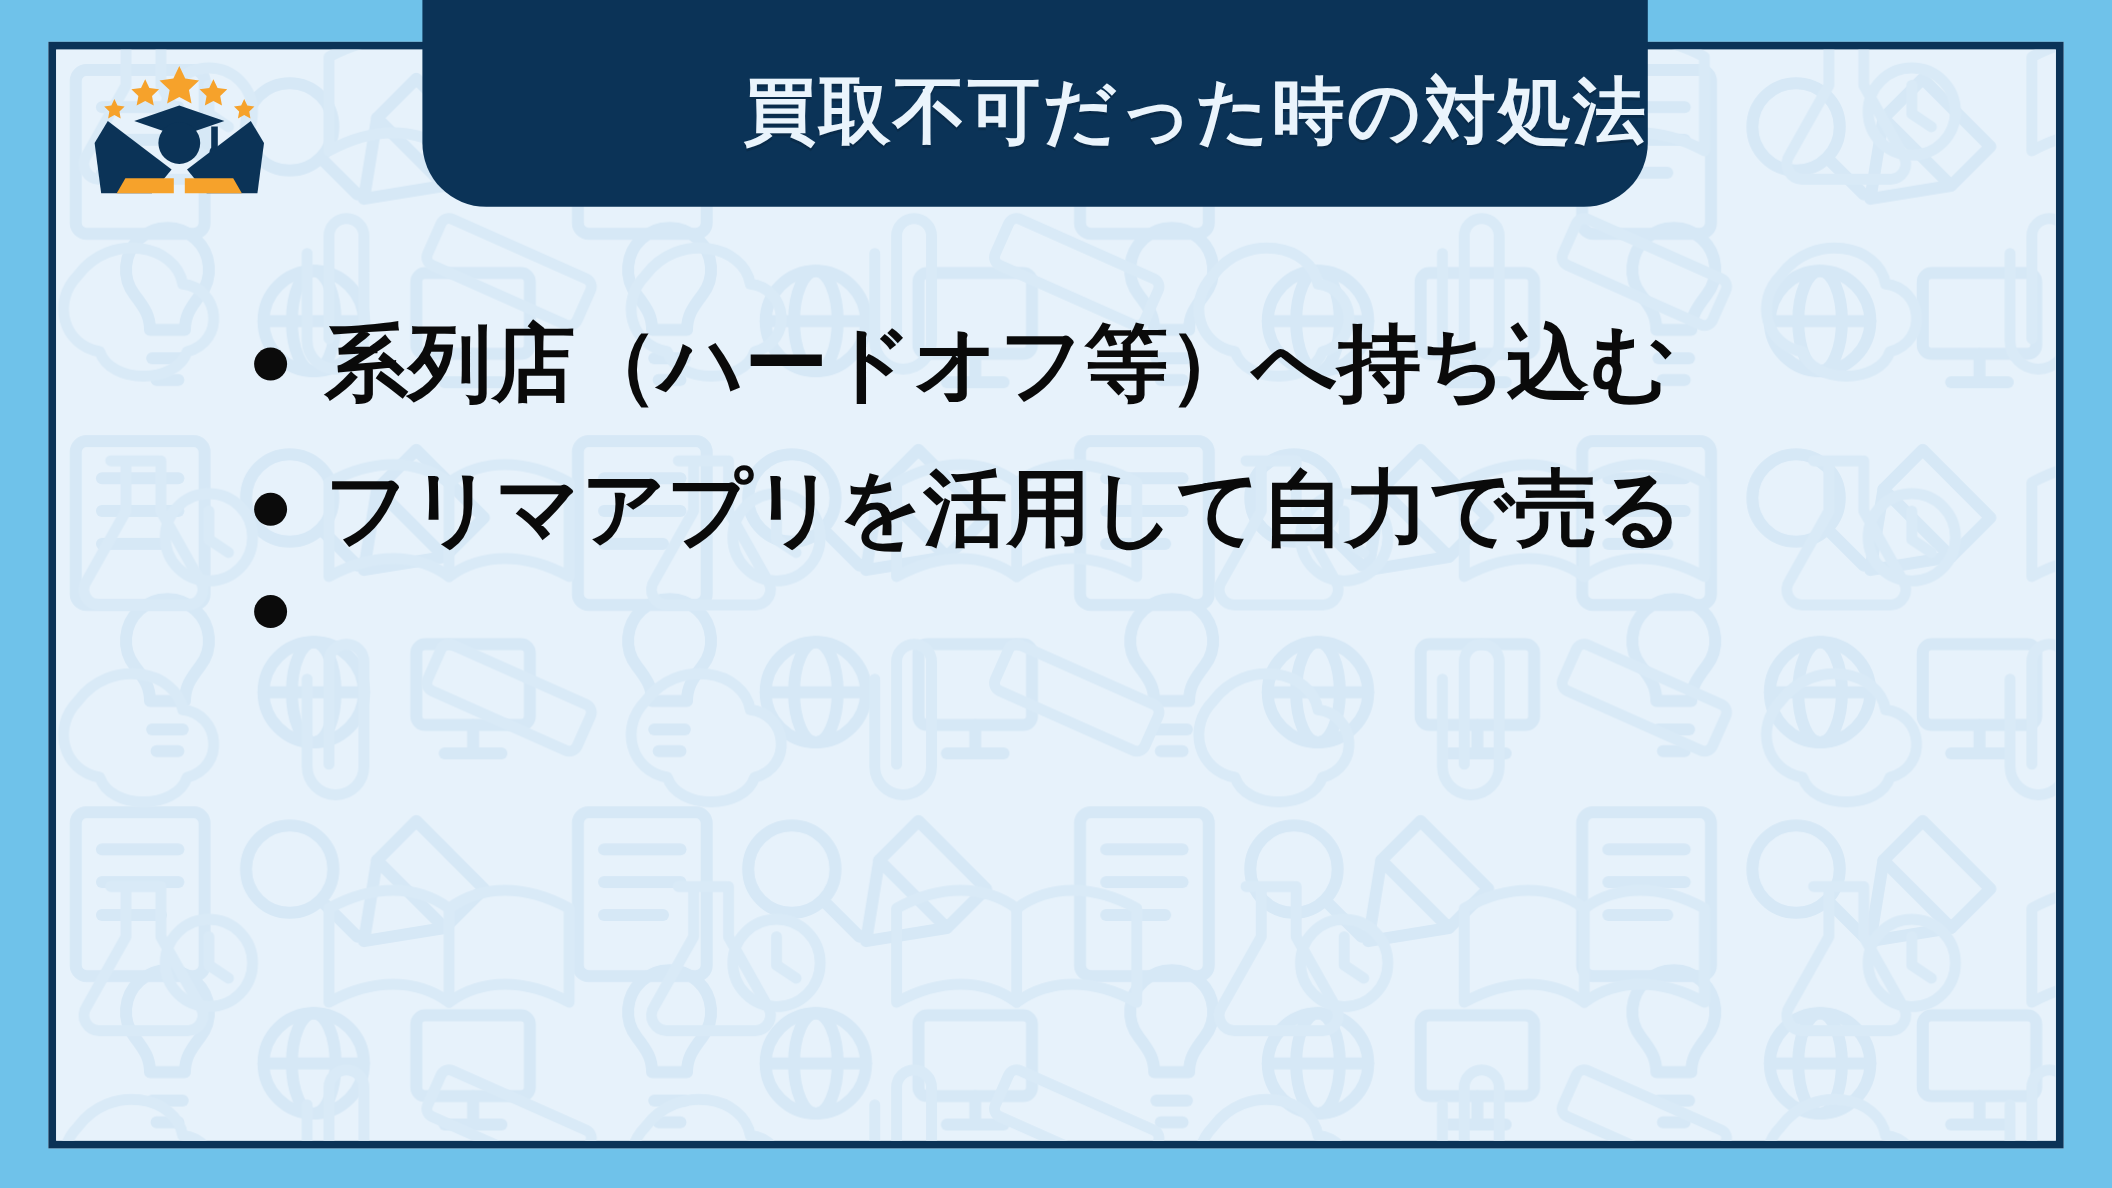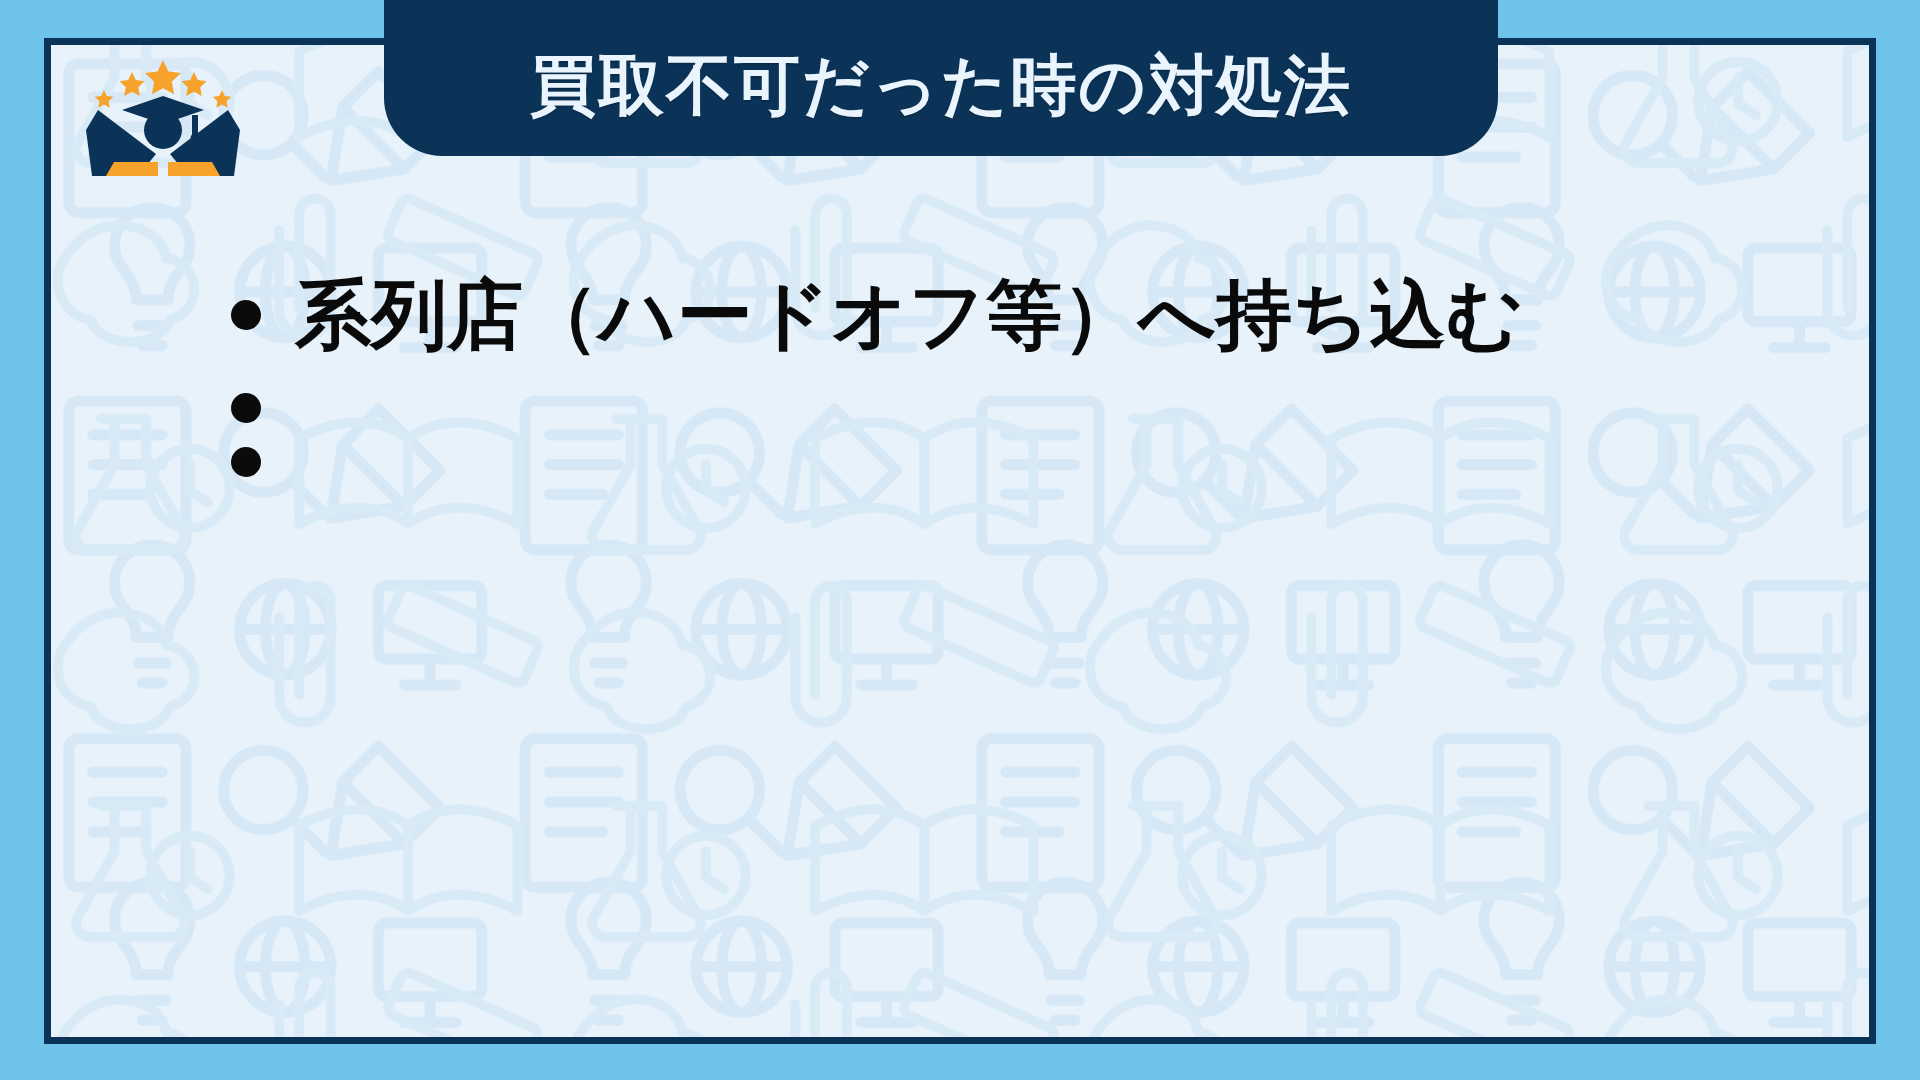--- a/index.html
+++ b/index.html
@@ -46,28 +46,28 @@
     height: 100%;
     pointer-events: none;
   }
 
   
   .title-ribbon {
     position: absolute;
     left: 384px;
     top: 0;
     width: 1114px;
-    height: 156px;
+    height: 188px;
     background: #0B3357;
     border-bottom-left-radius: 58px;
     border-bottom-right-radius: 58px;
     z-index: 6;
     display: flex;
     align-items: center;
-    justify-content: center;
+    justify-content: flex-end;
   }
   .title-text {
     color: #EAF4FC;
     font-size: 66px;
     font-weight: 700;
     letter-spacing: 2px;
     line-height: 1;
     white-space: nowrap;
     text-shadow: 0 2px 0 rgba(0,0,0,0.15);
     margin-top: 14px;
@@ -80,21 +80,21 @@
     top: 58px;
     width: 170px;
     height: 118px;
     z-index: 7;
   }
 
   
   .bullets {
     position: absolute;
     left: 180px;
-    top: 216px;
+    top: 232px;
     right: 40px;
     z-index: 5;
   }
   .bullet-row {
     display: flex;
     align-items: center;
     margin-bottom: 24px;
   }
   .bullet-dot {
     width: 30px;
@@ -175,20 +175,21 @@
 
     <div class="bullets">
 
       <div class="bullet-row">
         <span class="bullet-dot"></span>
         <span class="bullet-label">系列店（ハードオフ等）へ持ち込む</span>
       </div>
 
       <div class="bullet-row">
         <span class="bullet-dot"></span>
+        <span class="bullet-label">フリマアプリを活用して自力で売る</span>
       </div>
 
       <div class="bullet-row">
         <span class="bullet-dot"></span>
       </div>
 
     </div>
   </div>
 
   <div class="title-ribbon">

